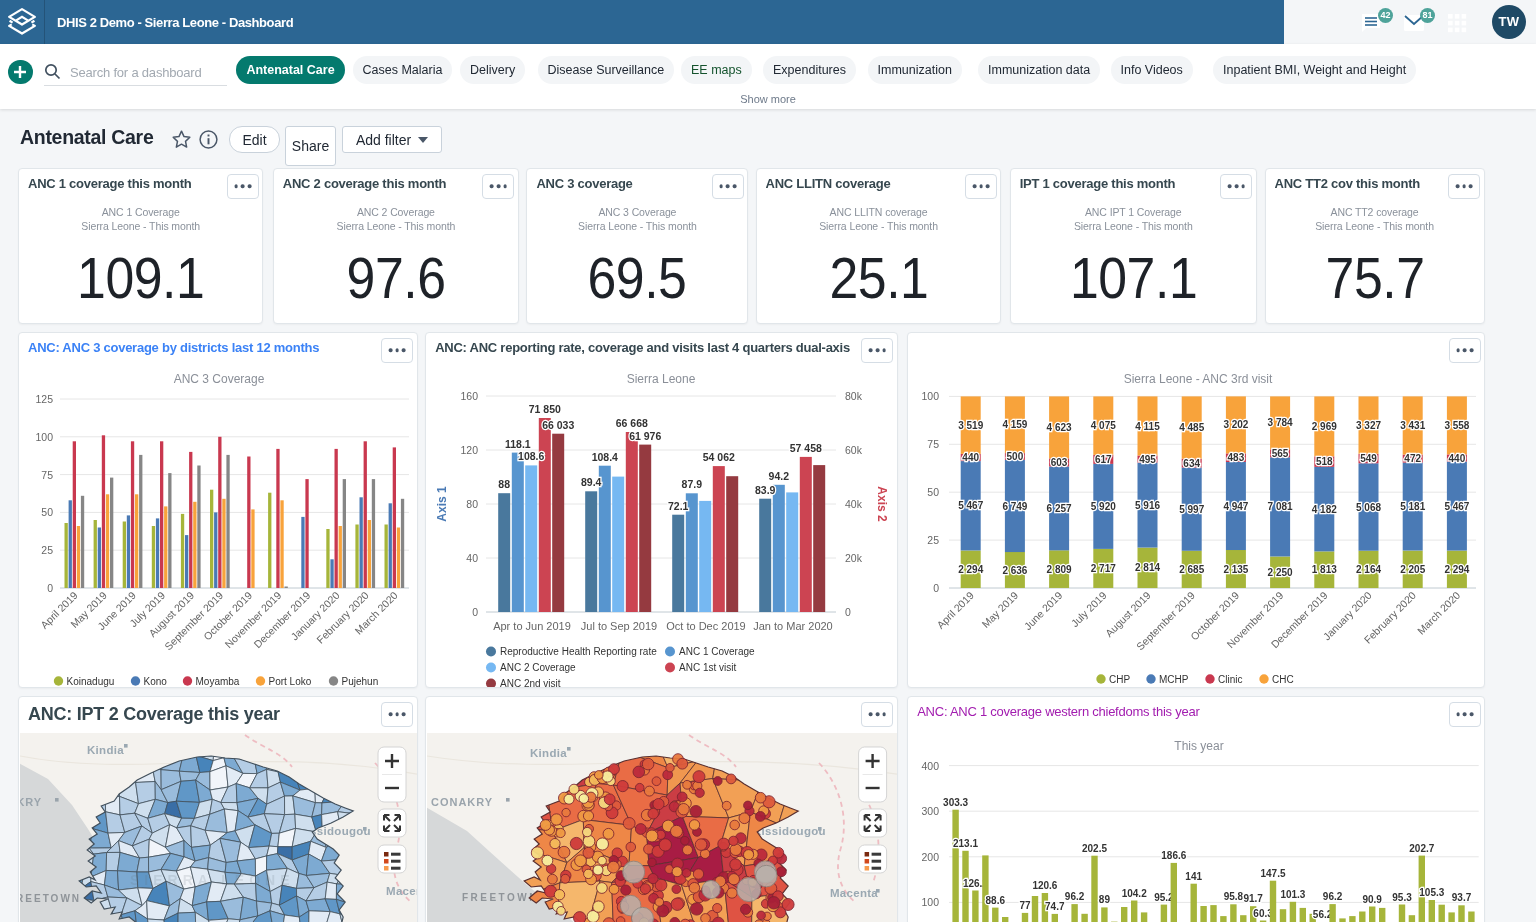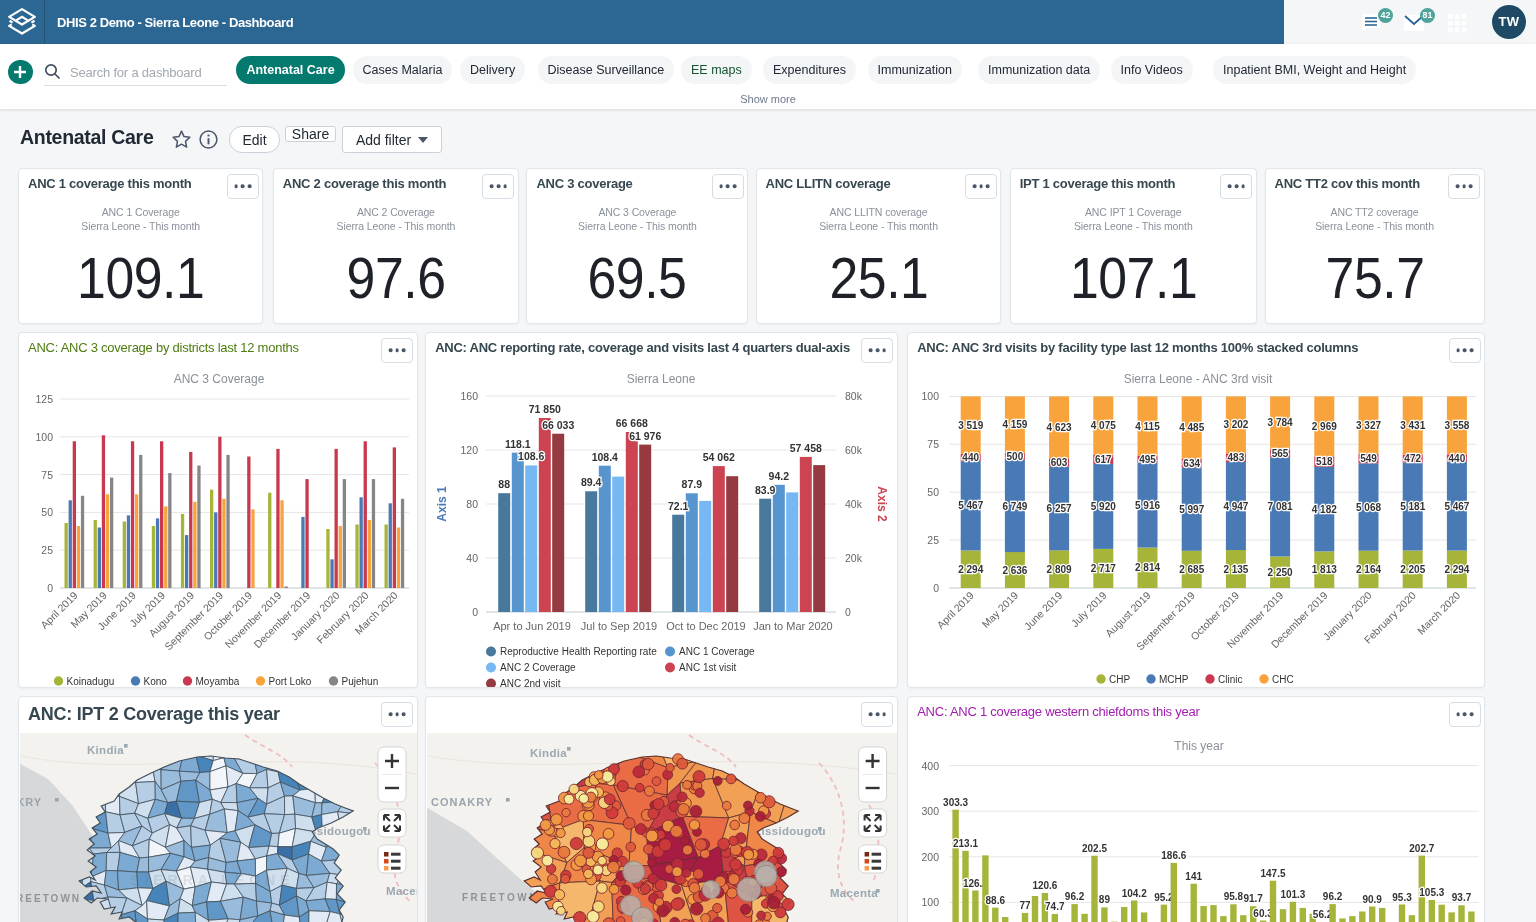--- a/index.html
+++ b/index.html
@@ -63,21 +63,21 @@
 <div style="position:absolute;left:20px;top:128px;font-size:19.5px;line-height:19px;font-weight:bold;color:#212934;letter-spacing:-0.3px">Antenatal Care</div>
 <svg width="21" height="21" viewBox="0 0 24 24" style="position:absolute;left:171px;top:129px">
       <path d="M12 2.5 l2.9 6.2 6.6 0.8 -4.9 4.6 1.3 6.6 -5.9-3.3 -5.9 3.3 1.3-6.6 -4.9-4.6 6.6-0.8 Z" fill="none" stroke="#4a5768" stroke-width="1.7" stroke-linejoin="round"></path>
     </svg>
 <svg width="21" height="21" viewBox="0 0 24 24" style="position:absolute;left:198px;top:129px">
       <circle cx="12" cy="12" r="9.6" fill="none" stroke="#4a5768" stroke-width="1.7"></circle>
       <rect x="10.9" y="10.5" width="2.2" height="7" fill="#4a5768"></rect>
     <rect x="10.9" y="6.3" width="2.2" height="2.2" fill="#4a5768"></rect>
     </svg>
 <div style="position:absolute;left:229px;top:126px;width:51px;height:27px;border:1px solid #c9d2db;border-radius:13px;background:#fff;font-size:14px;color:#212934;display:flex;align-items:center;justify-content:center">Edit</div>
-<div style="position:absolute;left:285px;top:126px;width:51px;height:16px;border:1px solid #c9d2db;border-radius:3px;background:#fff;font-size:14px;color:#212934;display:flex;align-items:center;justify-content:center">Share</div>
+<div style="position:absolute;left:285px;top:126px;width:51px;height:40px;border:1px solid #c9d2db;border-radius:3px;background:#fff;font-size:14px;color:#212934;display:flex;align-items:center;justify-content:center">Share</div>
 <div style="position:absolute;left:342px;top:126px;width:100px;height:27px;border:1px solid #c9d2db;border-radius:3px;background:#fff;font-size:14px;color:#212934;display:flex;align-items:center;justify-content:center">Add filter<svg width="10" height="6" viewBox="0 0 10 6" style="margin-left:7px">
       <path d="M0 0 L5 6 L10 0 Z" fill="#4a5768"></path>
     </svg></div>
 <div style="position:absolute;left:18px;top:168px;width:245.4px;height:156px;background:#fff;border:1px solid #e1e6ea;border-radius:4px;box-shadow:0 1px 2px rgba(0,0,0,0.04);overflow:hidden;">
     <div style="position:absolute;left:9px;top:7px;right:40px;font-size:13px;font-weight:bold;color:#36474f;letter-spacing:-0.25px;white-space:nowrap;overflow:hidden">ANC 1 coverage this month</div>
     <div style="position:absolute;left:207.9px;top:5px;width:32px;height:24.6px;border:1px solid #d5dde5;border-radius:4px;background:#fff">
       <div style="position:absolute;left:50%;top:50%;transform:translate(-50%,-50%);display:flex;gap:3px">
         <div style="width:3.6px;height:3.6px;border-radius:50%;background:#4a5768"></div>
         <div style="width:3.6px;height:3.6px;border-radius:50%;background:#4a5768"></div>
         <div style="width:3.6px;height:3.6px;border-radius:50%;background:#4a5768"></div>
@@ -140,21 +140,21 @@
       <div style="position:absolute;left:50%;top:50%;transform:translate(-50%,-50%);display:flex;gap:3px">
         <div style="width:3.6px;height:3.6px;border-radius:50%;background:#4a5768"></div>
         <div style="width:3.6px;height:3.6px;border-radius:50%;background:#4a5768"></div>
         <div style="width:3.6px;height:3.6px;border-radius:50%;background:#4a5768"></div>
       </div>
     </div>
     <div style="position:absolute;left:0;top:36px;width:100%;text-align:center;font-size:10.5px;line-height:14px;color:#8a919b;letter-spacing:-0.1px">ANC TT2 coverage<br>Sierra Leone - This month</div>
     <div style="position:absolute;left:0;top:81.5px;width:100%;text-align:center;font-size:57.5px;line-height:54px;color:#1e2228;letter-spacing:-0.5px;transform:scaleX(0.9)">75.7</div>
   </div>
 <div style="position:absolute;left:18px;top:332px;width:399.6px;height:356px;background:#fff;border:1px solid #e1e6ea;border-radius:4px;box-shadow:0 1px 2px rgba(0,0,0,0.04);overflow:hidden;">
-    <div style="position:absolute;left:9px;top:7px;right:40px;font-size:13px;font-weight:normal;color:#4d7c0f;letter-spacing:-0.25px;white-space:nowrap;overflow:hidden">ANC: ANC 3 coverage by districts last 12 months</div>
+    <div style="position:absolute;left:9px;top:7px;right:40px;font-size:13px;font-weight:bold;color:#3b82f6;letter-spacing:-0.25px;white-space:nowrap;overflow:hidden">ANC: ANC 3 coverage by districts last 12 months</div>
     <div style="position:absolute;left:362.1px;top:5px;width:32px;height:24.6px;border:1px solid #d5dde5;border-radius:4px;background:#fff">
       <div style="position:absolute;left:50%;top:50%;transform:translate(-50%,-50%);display:flex;gap:3px">
         <div style="width:3.6px;height:3.6px;border-radius:50%;background:#4a5768"></div>
         <div style="width:3.6px;height:3.6px;border-radius:50%;background:#4a5768"></div>
         <div style="width:3.6px;height:3.6px;border-radius:50%;background:#4a5768"></div>
       </div>
     </div>
     <svg width="399.6" height="356" style="position:absolute;left:0;top:0" font-family="Liberation Sans, sans-serif">
       <text x="200" y="50" text-anchor="middle" font-size="12" fill="#8a8f98">ANC 3 Coverage</text>
       <line x1="41" y1="255.0" x2="390" y2="255.0" stroke="#e6e6e6" stroke-width="1"></line>
@@ -321,21 +321,20 @@
       <text x="253" y="322.0" font-size="10" fill="#333">ANC 1 Coverage</text>
       <circle cx="65" cy="334.5" r="5" fill="#76b8f2"></circle>
       <text x="74" y="338.0" font-size="10" fill="#333">ANC 2 Coverage</text>
       <circle cx="244" cy="334.5" r="5" fill="#cc4452"></circle>
       <text x="253" y="338.0" font-size="10" fill="#333">ANC 1st visit</text>
       <circle cx="65" cy="350.5" r="5" fill="#953a40"></circle>
       <text x="74" y="354.0" font-size="10" fill="#333">ANC 2nd visit</text>
     </svg>
   </div>
 <div style="position:absolute;left:907.2px;top:332px;width:578.1px;height:356px;background:#fff;border:1px solid #e1e6ea;border-radius:4px;box-shadow:0 1px 2px rgba(0,0,0,0.04);overflow:hidden;">
-    <div style="position:absolute;left:9px;top:7px;right:40px;font-size:13px;font-weight:bold;color:#36474f;letter-spacing:-0.25px;white-space:nowrap;overflow:hidden">ANC: ANC 3rd visits by facility type last 12 months 100% stacked columns</div>
     <div style="position:absolute;left:540.6px;top:5px;width:32px;height:24.6px;border:1px solid #d5dde5;border-radius:4px;background:#fff">
       <div style="position:absolute;left:50%;top:50%;transform:translate(-50%,-50%);display:flex;gap:3px">
         <div style="width:3.6px;height:3.6px;border-radius:50%;background:#4a5768"></div>
         <div style="width:3.6px;height:3.6px;border-radius:50%;background:#4a5768"></div>
         <div style="width:3.6px;height:3.6px;border-radius:50%;background:#4a5768"></div>
       </div>
     </div>
     <svg width="578" height="356" style="position:absolute;left:0;top:0" font-family="Liberation Sans, sans-serif">
       <text x="290" y="50" text-anchor="middle" font-size="12" fill="#8a8f98">Sierra Leone - ANC 3rd visit</text>
       <line x1="41" y1="255.0" x2="568" y2="255.0" stroke="#e6e6e6" stroke-width="1"></line>

